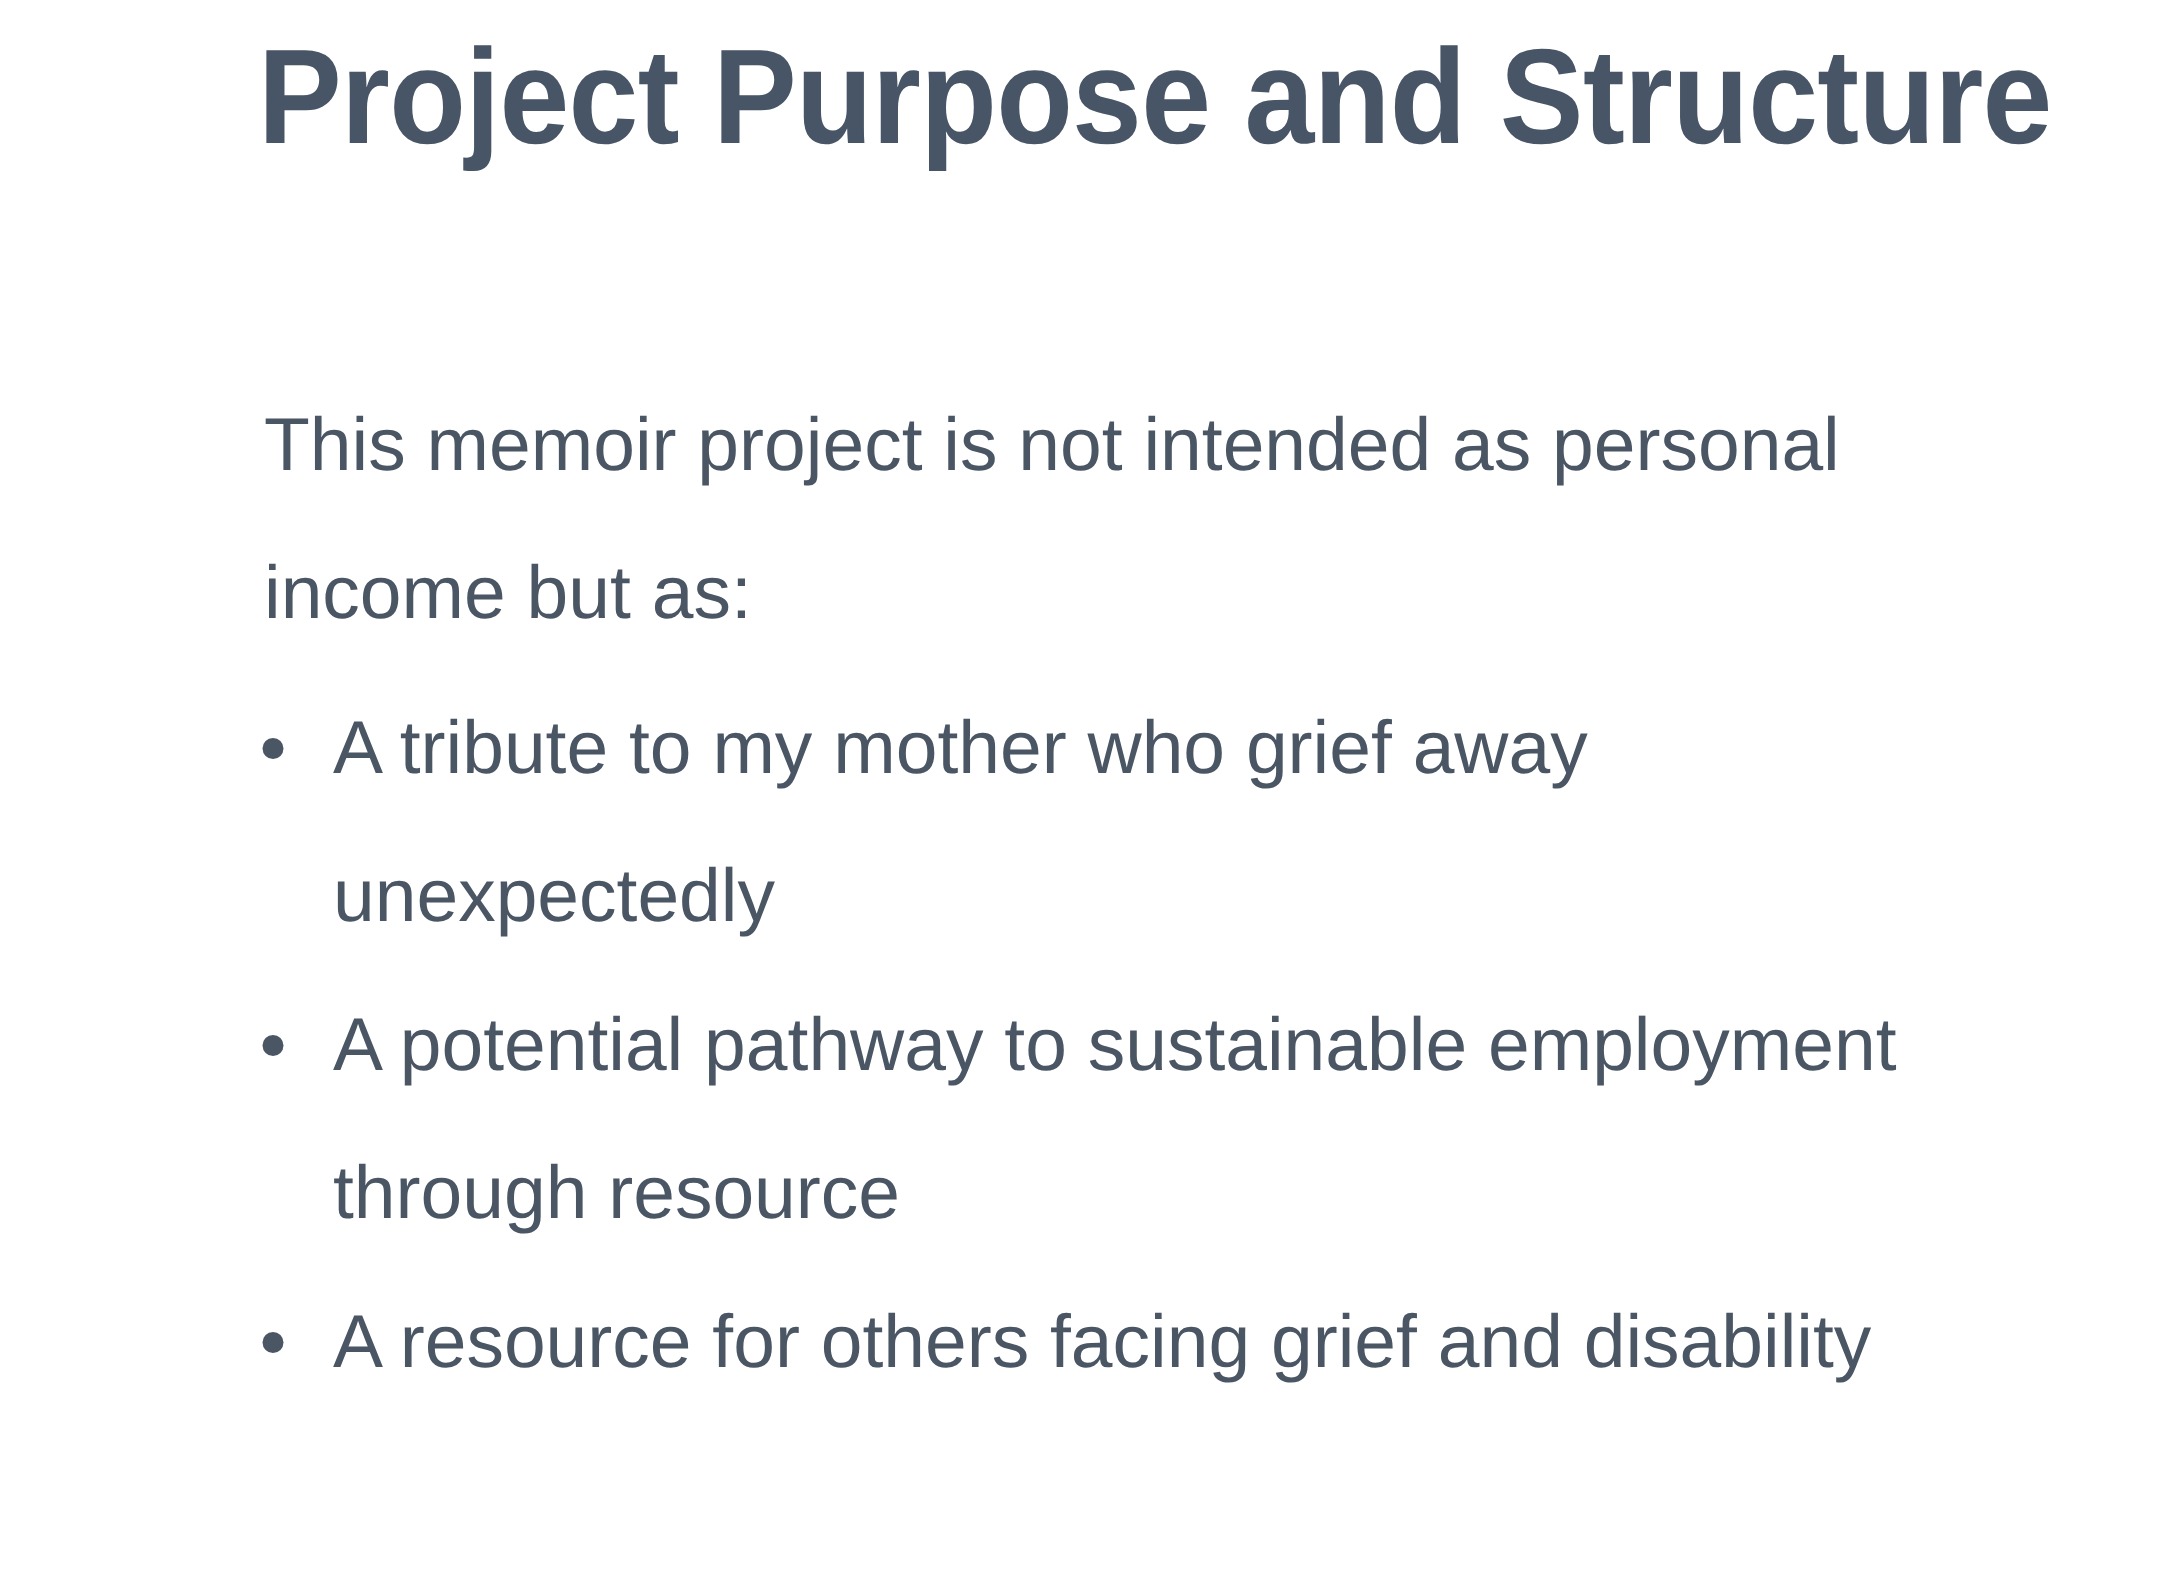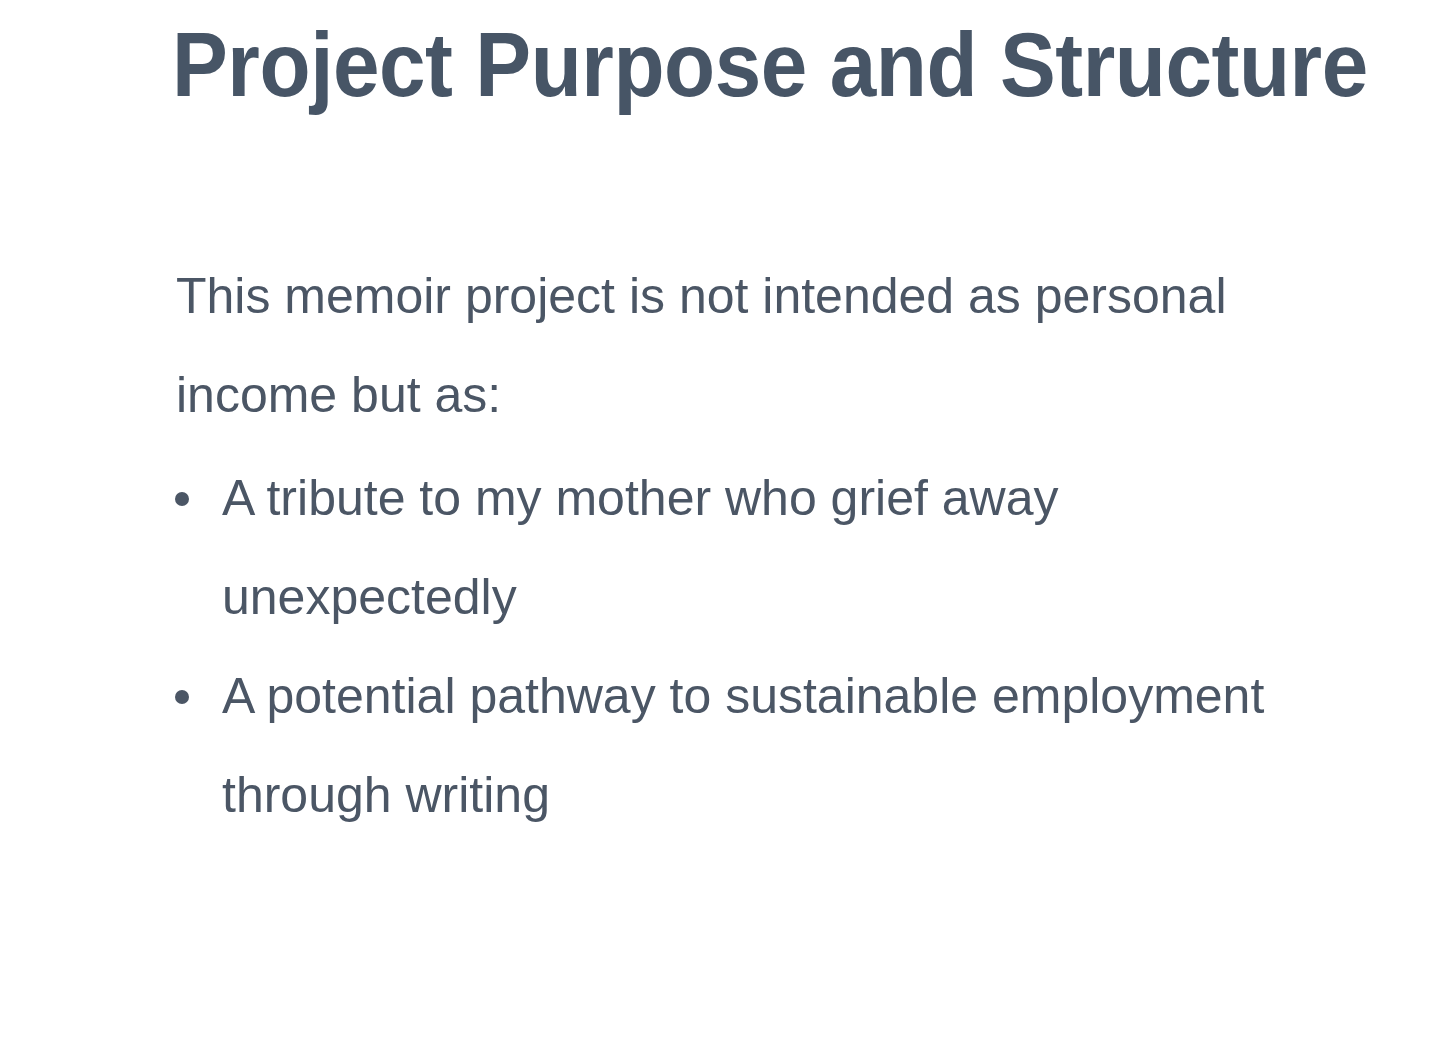--- a/index.html
+++ b/index.html
@@ -111,23 +111,27 @@
 
       <ul class="purpose-list">
 
         <li class="purpose-item">
           <span class="bullet-marker"></span>
           <span class="item-text">A tribute to my mother who grief away unexpectedly</span>
         </li>
 
         <li class="purpose-item">
           <span class="bullet-marker"></span>
-          <span class="item-text">A potential pathway to sustainable employment through writing</span>
+          <span class="item-text">A potential pathway to sustainable employment through resource</span>
         </li>
 
+        <li class="purpose-item">
+          <span class="bullet-marker"></span>
+          <span class="item-text">A resource for others facing grief and disability</span>
+        </li>
 
       </ul>
 
     </div>
 
   </div>
 
 </div>
 
 </body></html>

